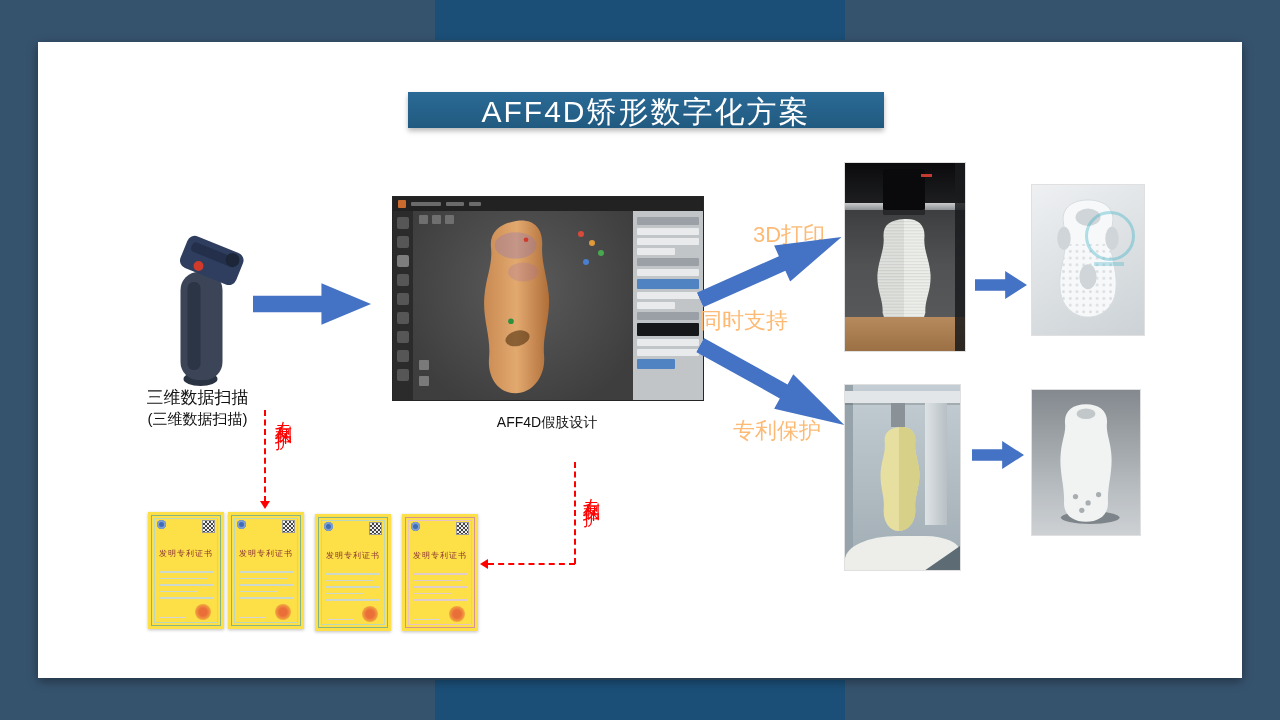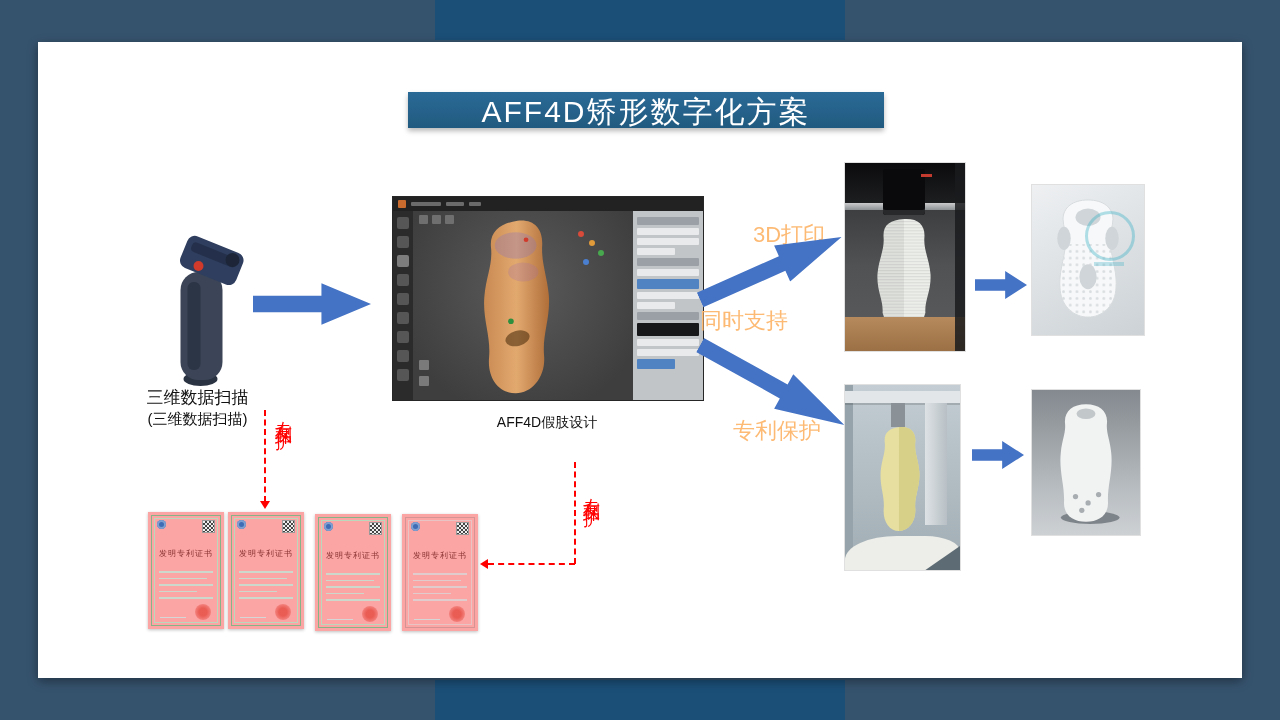--- a/index.html
+++ b/index.html
@@ -89,21 +89,21 @@
   .carved-svg{position:absolute;left:12px;top:8px;width:84px;height:128px}
 
   
   .dash-v{position:absolute;border-left:2px dashed #ff0000;width:0}
   .dash-h{position:absolute;border-top:2px dashed #ff0000;height:0}
   .arr-down{position:absolute;width:0;height:0;border-left:5px solid transparent;border-right:5px solid transparent;border-top:8px solid #ff0000}
   .arr-left{position:absolute;width:0;height:0;border-top:5px solid transparent;border-bottom:5px solid transparent;border-right:8px solid #ff0000}
   .vtext{position:absolute;writing-mode:vertical-rl;text-orientation:upright;color:#ff0000;font-size:17px;letter-spacing:4px}
 
   
-  .cert{position:absolute;width:76px;height:117px;background:#fca5a5;box-shadow:0 1px 3px rgba(0,0,0,.25)}
+  .cert{position:absolute;width:76px;height:117px;background:#fde047;box-shadow:0 1px 3px rgba(0,0,0,.25)}
   .cert-frame{position:absolute;inset:3px;border:1px solid #86b486}
   .cert-frame:after{content:"";position:absolute;inset:2px;border:1px solid #bcd8bc}
   .cert.red .cert-frame{border-color:#d49494}
   .cert.red .cert-frame:after{border-color:#e8c4c4}
   .cert-emblem{position:absolute;top:8px;left:9px;width:9px;height:9px;border-radius:50%;background:#3f6cb4;box-shadow:inset 0 0 0 2px #7f9fd0}
   .cert-qr{position:absolute;top:8px;right:9px;width:11px;height:11px;background:repeating-conic-gradient(#444 0% 25%,#eee 0% 50%);background-size:4px 4px;border:1px solid #999}
   .cert-title{position:absolute;top:36px;left:0;right:0;text-align:center;font-size:8px;color:#8a3434;letter-spacing:1px}
   .cert-lines{position:absolute;left:11px;right:11px;top:54px}
   .cert-lines i{display:block;height:1.5px;background:#ccd8cc;margin:5px 0}
   .cert.red .cert-lines i{background:#e0cccc}

